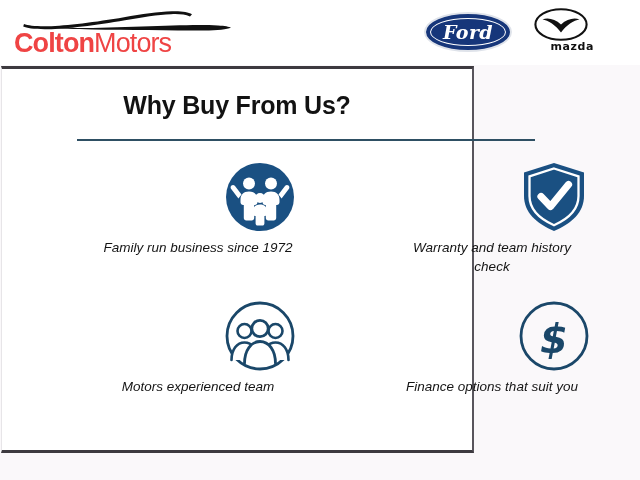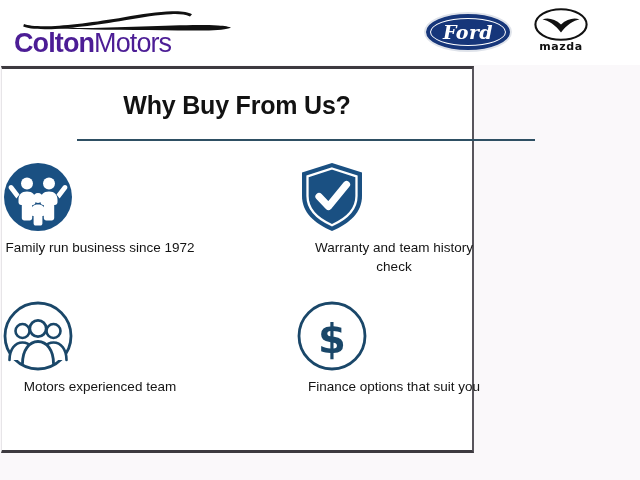--- a/index.html
+++ b/index.html
@@ -39,21 +39,21 @@
     top: 0px;
     width: 210px;
     height: 26px;
   }
   .logo-wordmark {
     position: absolute;
     left: 0px;
     top: 20px;
     font-size: 27px;
     letter-spacing: -0.9px;
-    color: #4c1d95;
+    color: #ef4444;
     white-space: nowrap;
     line-height: 34px;
   }
   .logo-wordmark .w-bold { font-weight: 700; }
   .logo-wordmark .w-light { font-weight: 400; }
 
   
   .ford-logo {
     position: absolute;
     left: 424px;
@@ -106,21 +106,21 @@
     left: 6px;
     top: 0px;
     width: 54px;
     height: 33px;
   }
   .mazda-word {
     position: absolute;
     left: 0;
     top: 32px;
     width: 66px;
-    text-align: center;
+    text-align: right;
     font-size: 11px;
     font-weight: 700;
     letter-spacing: 0.6px;
     color: #111;
     font-family: "DejaVu Sans", sans-serif;
   }
 
   
   .content-frame {
     position: absolute;
@@ -162,21 +162,22 @@
     left: 0;
     top: 92px;
     width: 588px;
     display: grid;
     grid-template-columns: 1fr 1fr;
     grid-template-rows: 139px 139px;
   }
   .feature {
     display: flex;
     flex-direction: column;
-    align-items: flex-start;
+    align-items: flex-end;
+    font-style: italic;
   }
   .feature-icon {
     width: 72px;
     height: 72px;
     display: flex;
     align-items: center;
     justify-content: center;
   }
   .feature-label {
     margin-top: 5px;

